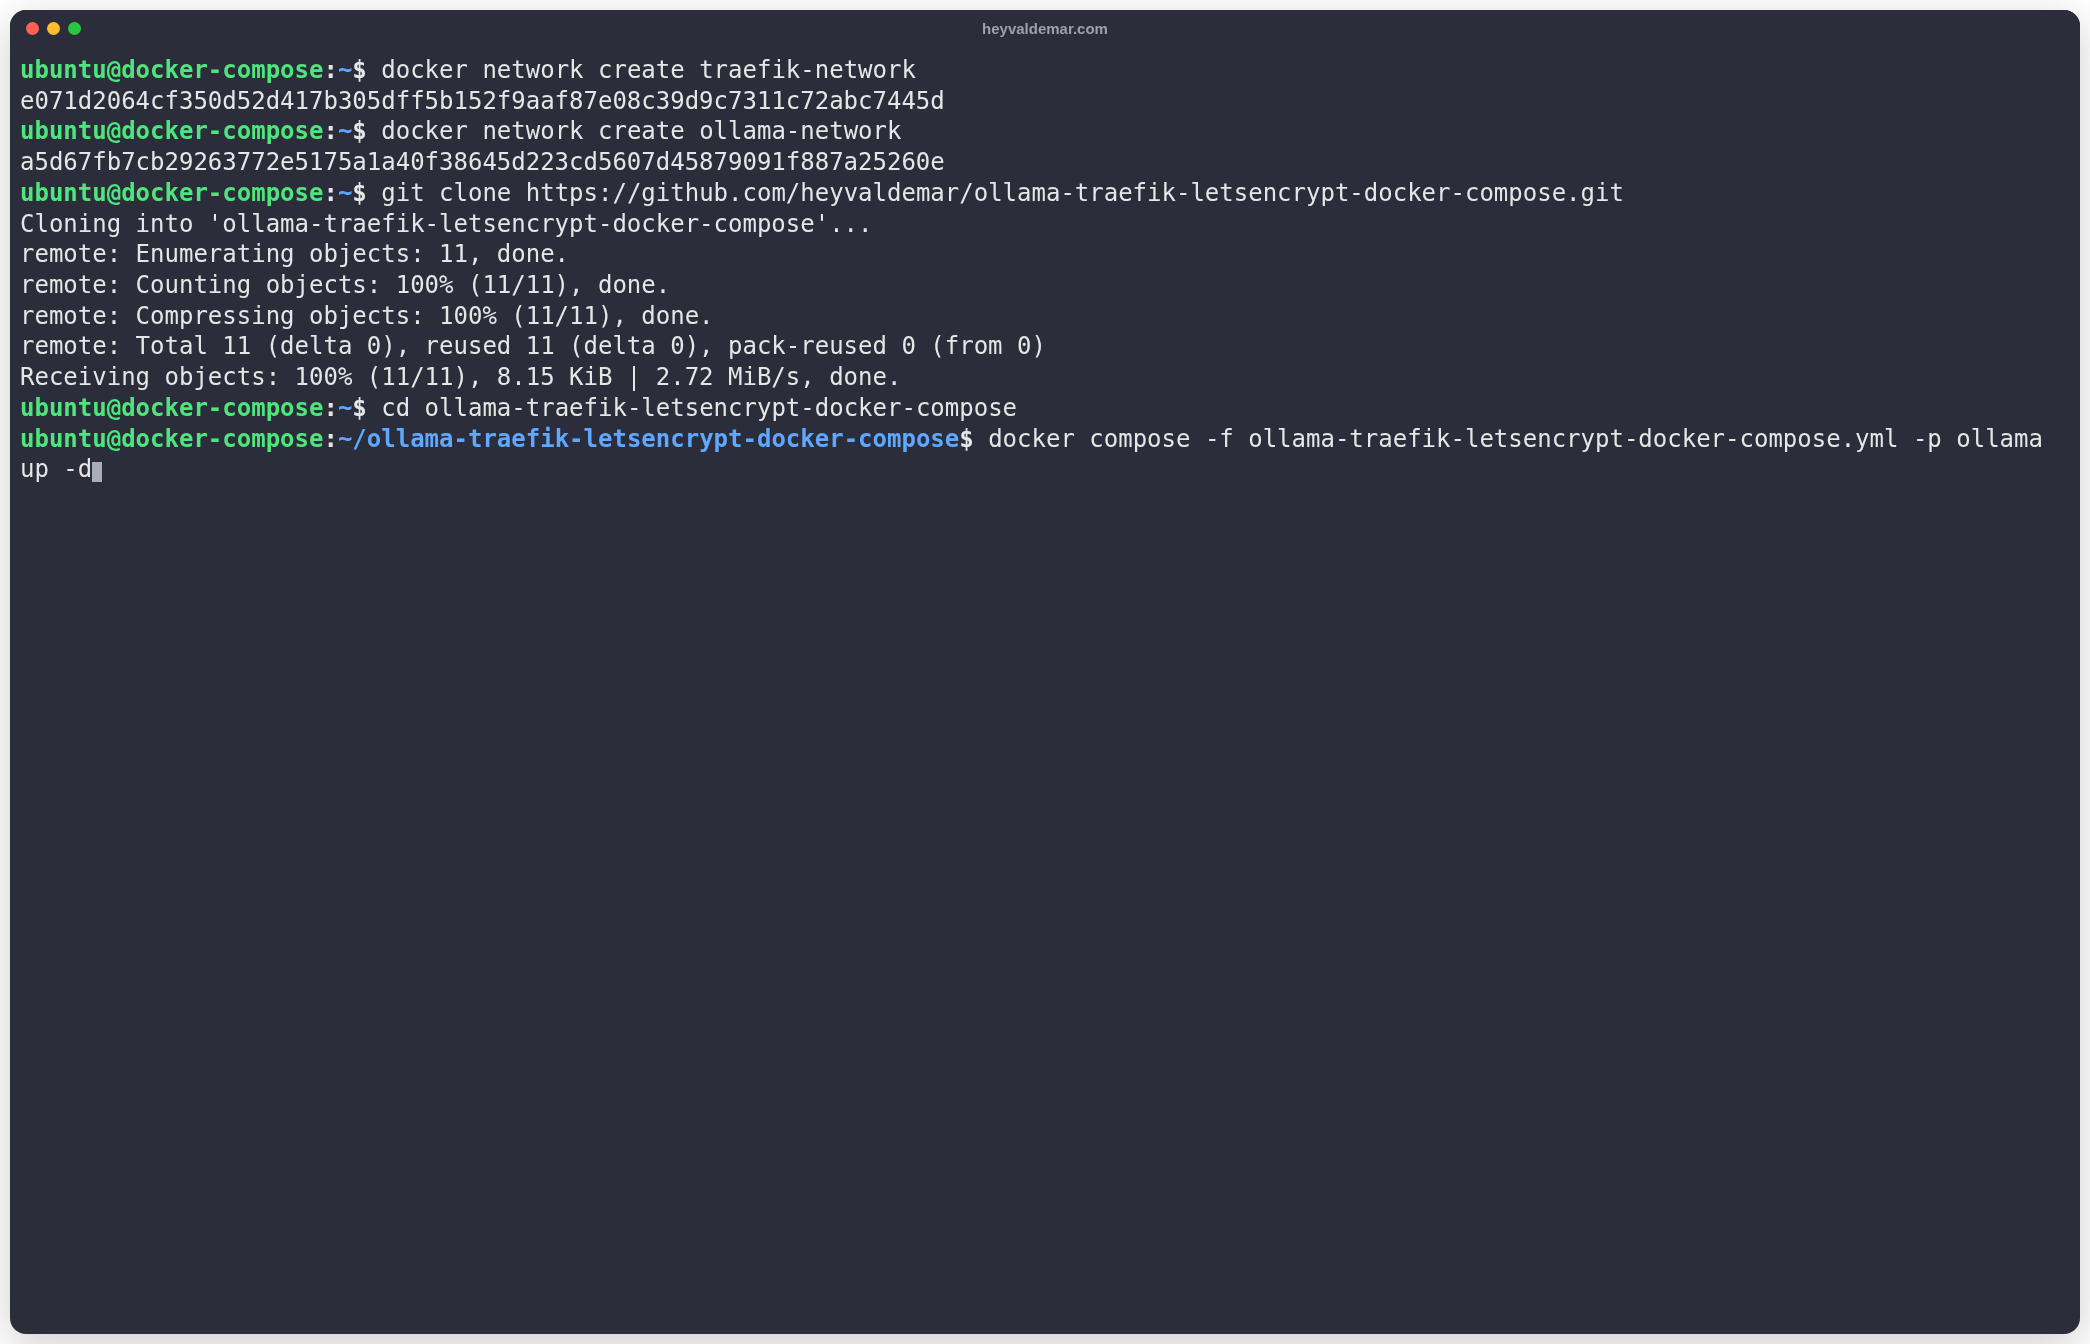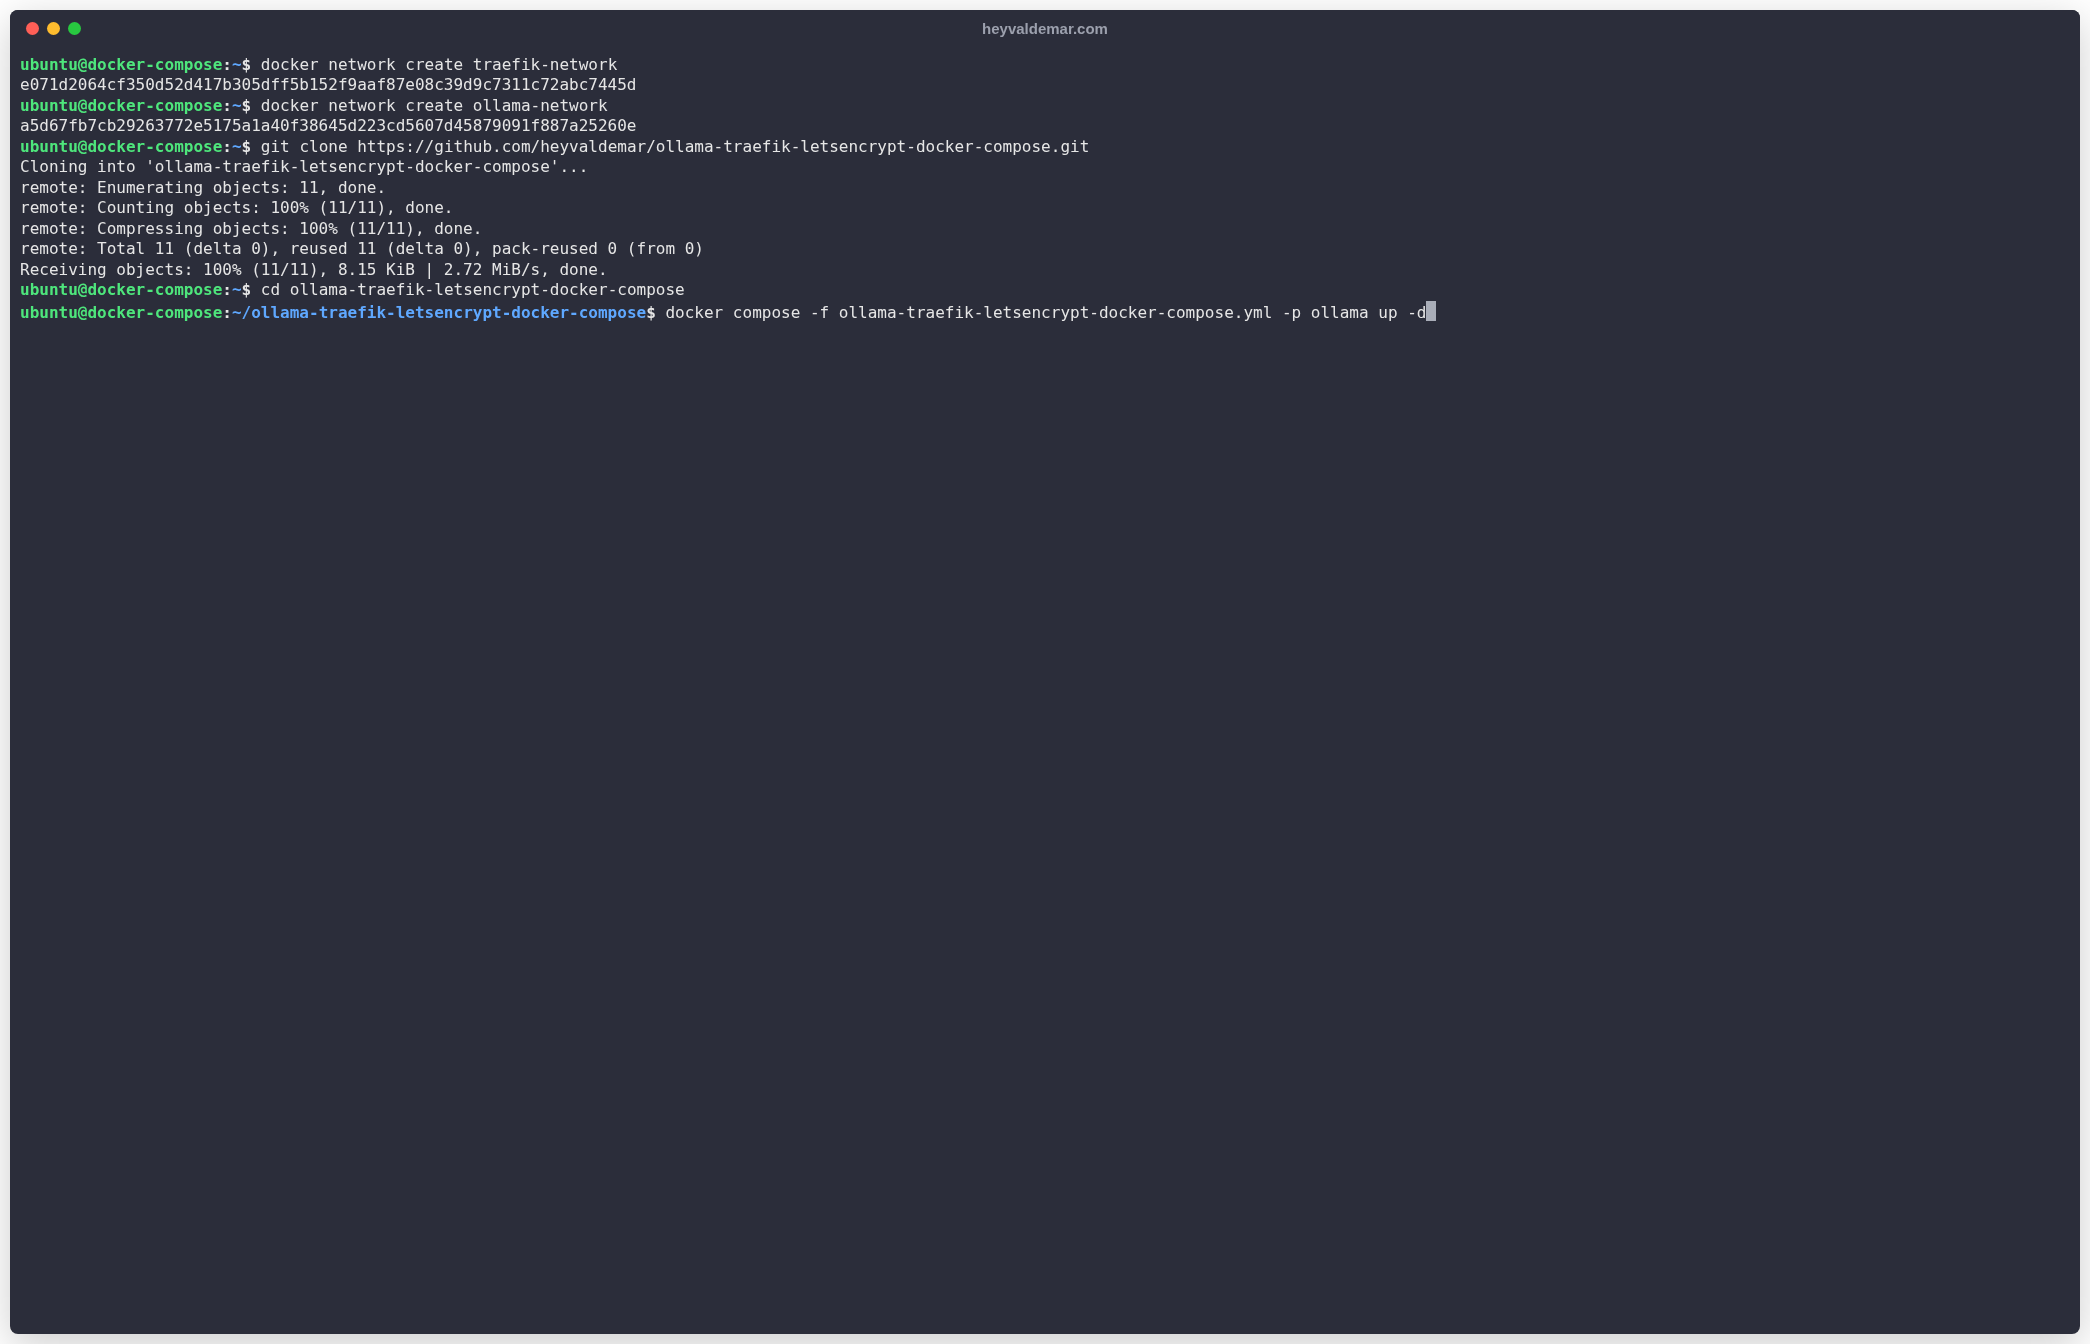--- a/index.html
+++ b/index.html
@@ -7,21 +7,21 @@
       padding: 0;
       box-sizing: border-box;
     }
     body {
       background: #ffffff;
       padding: 10px;
       font-family: 'SF Mono', 'Monaco', 'Menlo', 'Consolas', monospace;
     }
     .terminal-window {
       background: #2b2d3a;
-      border-radius: 8px;
+      border-radius: 16px;
       overflow: hidden;
       width: 100%;
       height: calc(100vh - 20px);
       display: flex;
       flex-direction: column;
       box-shadow: 0 10px 40px rgba(0,0,0,0.2);
     }
     .title-bar {
       background: #2b2d3a;
       padding: 12px 16px;
@@ -46,21 +46,21 @@
       left: 50%;
       transform: translateX(-50%);
       color: #9ca0ad;
       font-size: 15px;
       font-weight: 600;
       font-family: -apple-system, BlinkMacSystemFont, 'Segoe UI', sans-serif;
     }
     .terminal-body {
       flex: 1;
       padding: 8px 10px;
-      font-size: 16px;
+      font-size: 24px;
       line-height: 1.28;
       overflow: hidden;
       color: #e6e6e6;
       white-space: pre-wrap;
       word-break: break-all;
       font-weight: 500;
     }
     .user { color: #4ee67c; font-weight: 700; }
     .host { color: #4ee67c; font-weight: 700; }
     .at { color: #4ee67c; font-weight: 700; }

